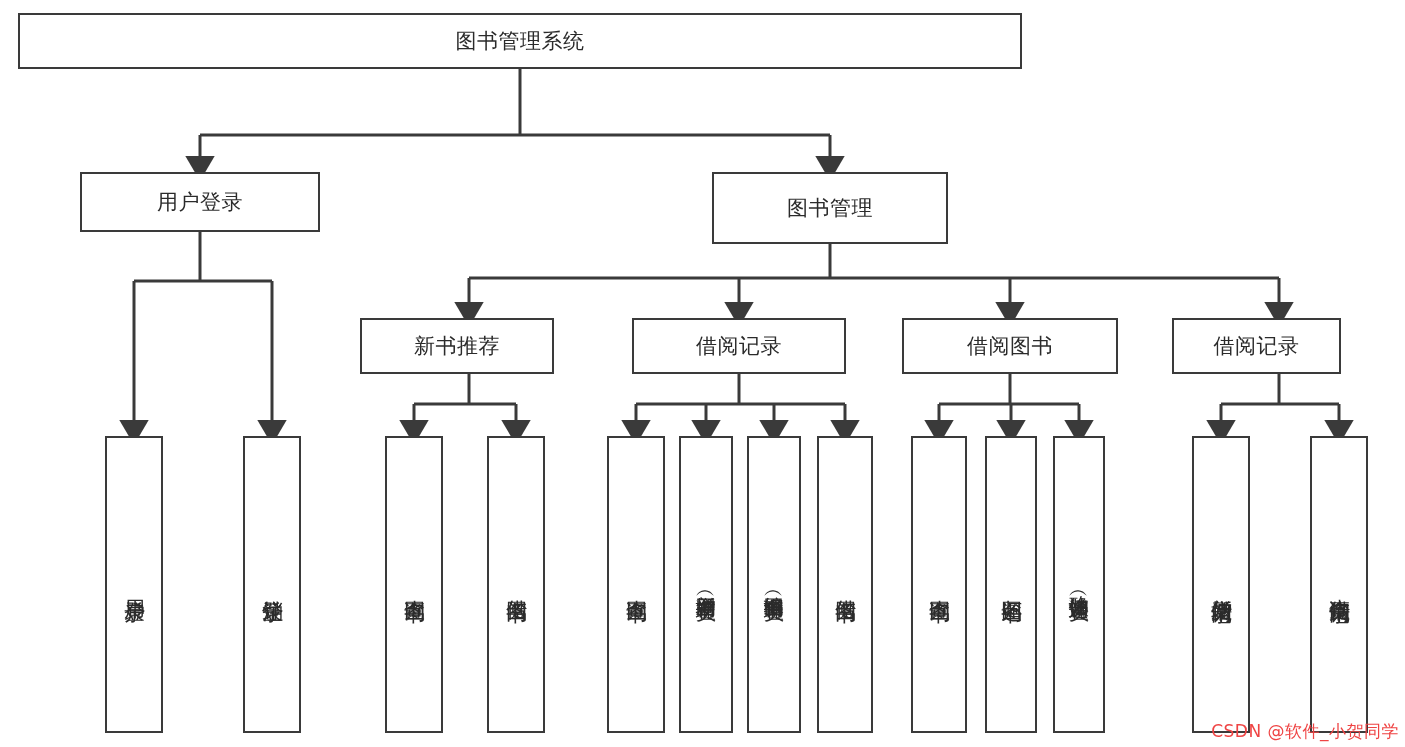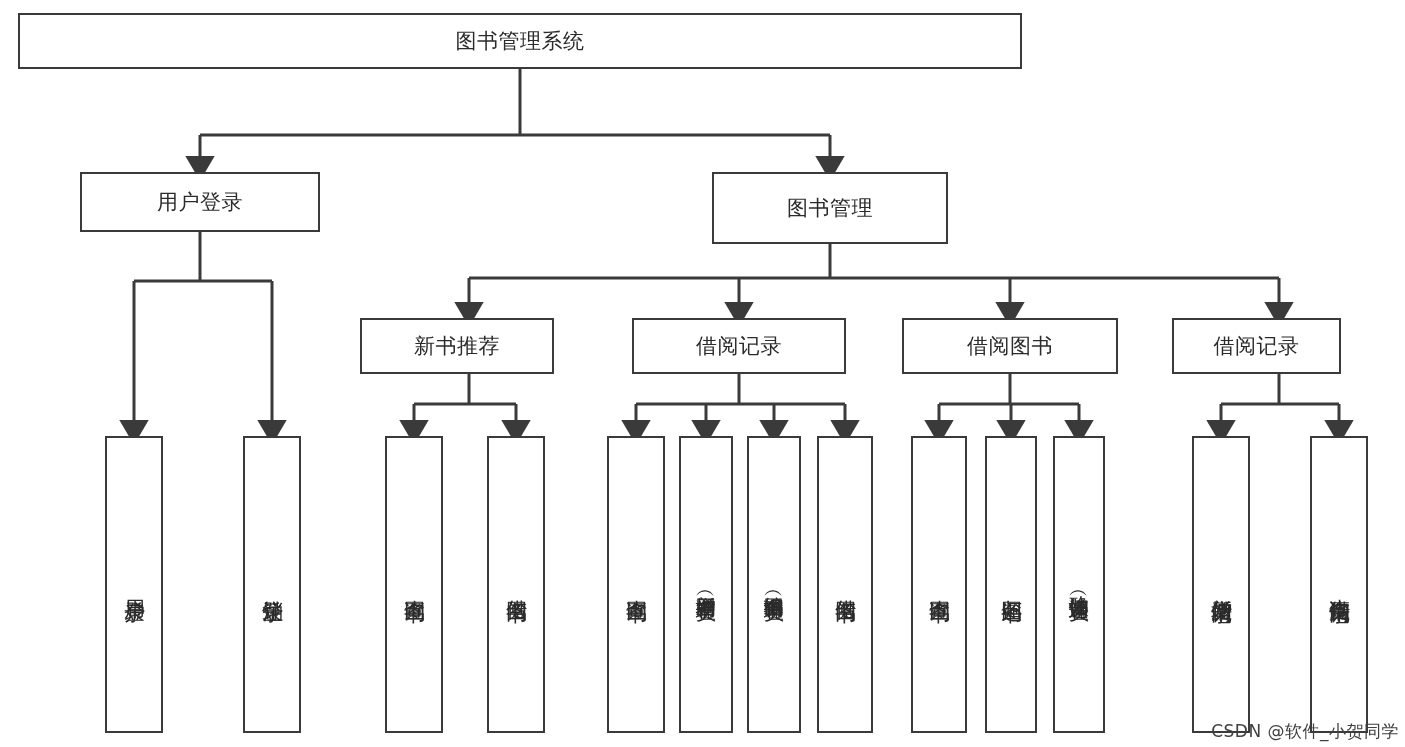--- a/index.html
+++ b/index.html
@@ -54,21 +54,21 @@
     writing-mode: vertical-rl;
     text-orientation: upright;
     white-space: normal;
     max-height: 100%;
   }
   .watermark {
     position: absolute;
     right: 6px;
     bottom: 4px;
     font-size: 17px;
-    color: #404040;
+    color: #ef4444;
     letter-spacing: 0.5px;
     white-space: nowrap;
     user-select: none;
   }
 </style>
 </head>
 <body>
 
 <div id="stage">
 

